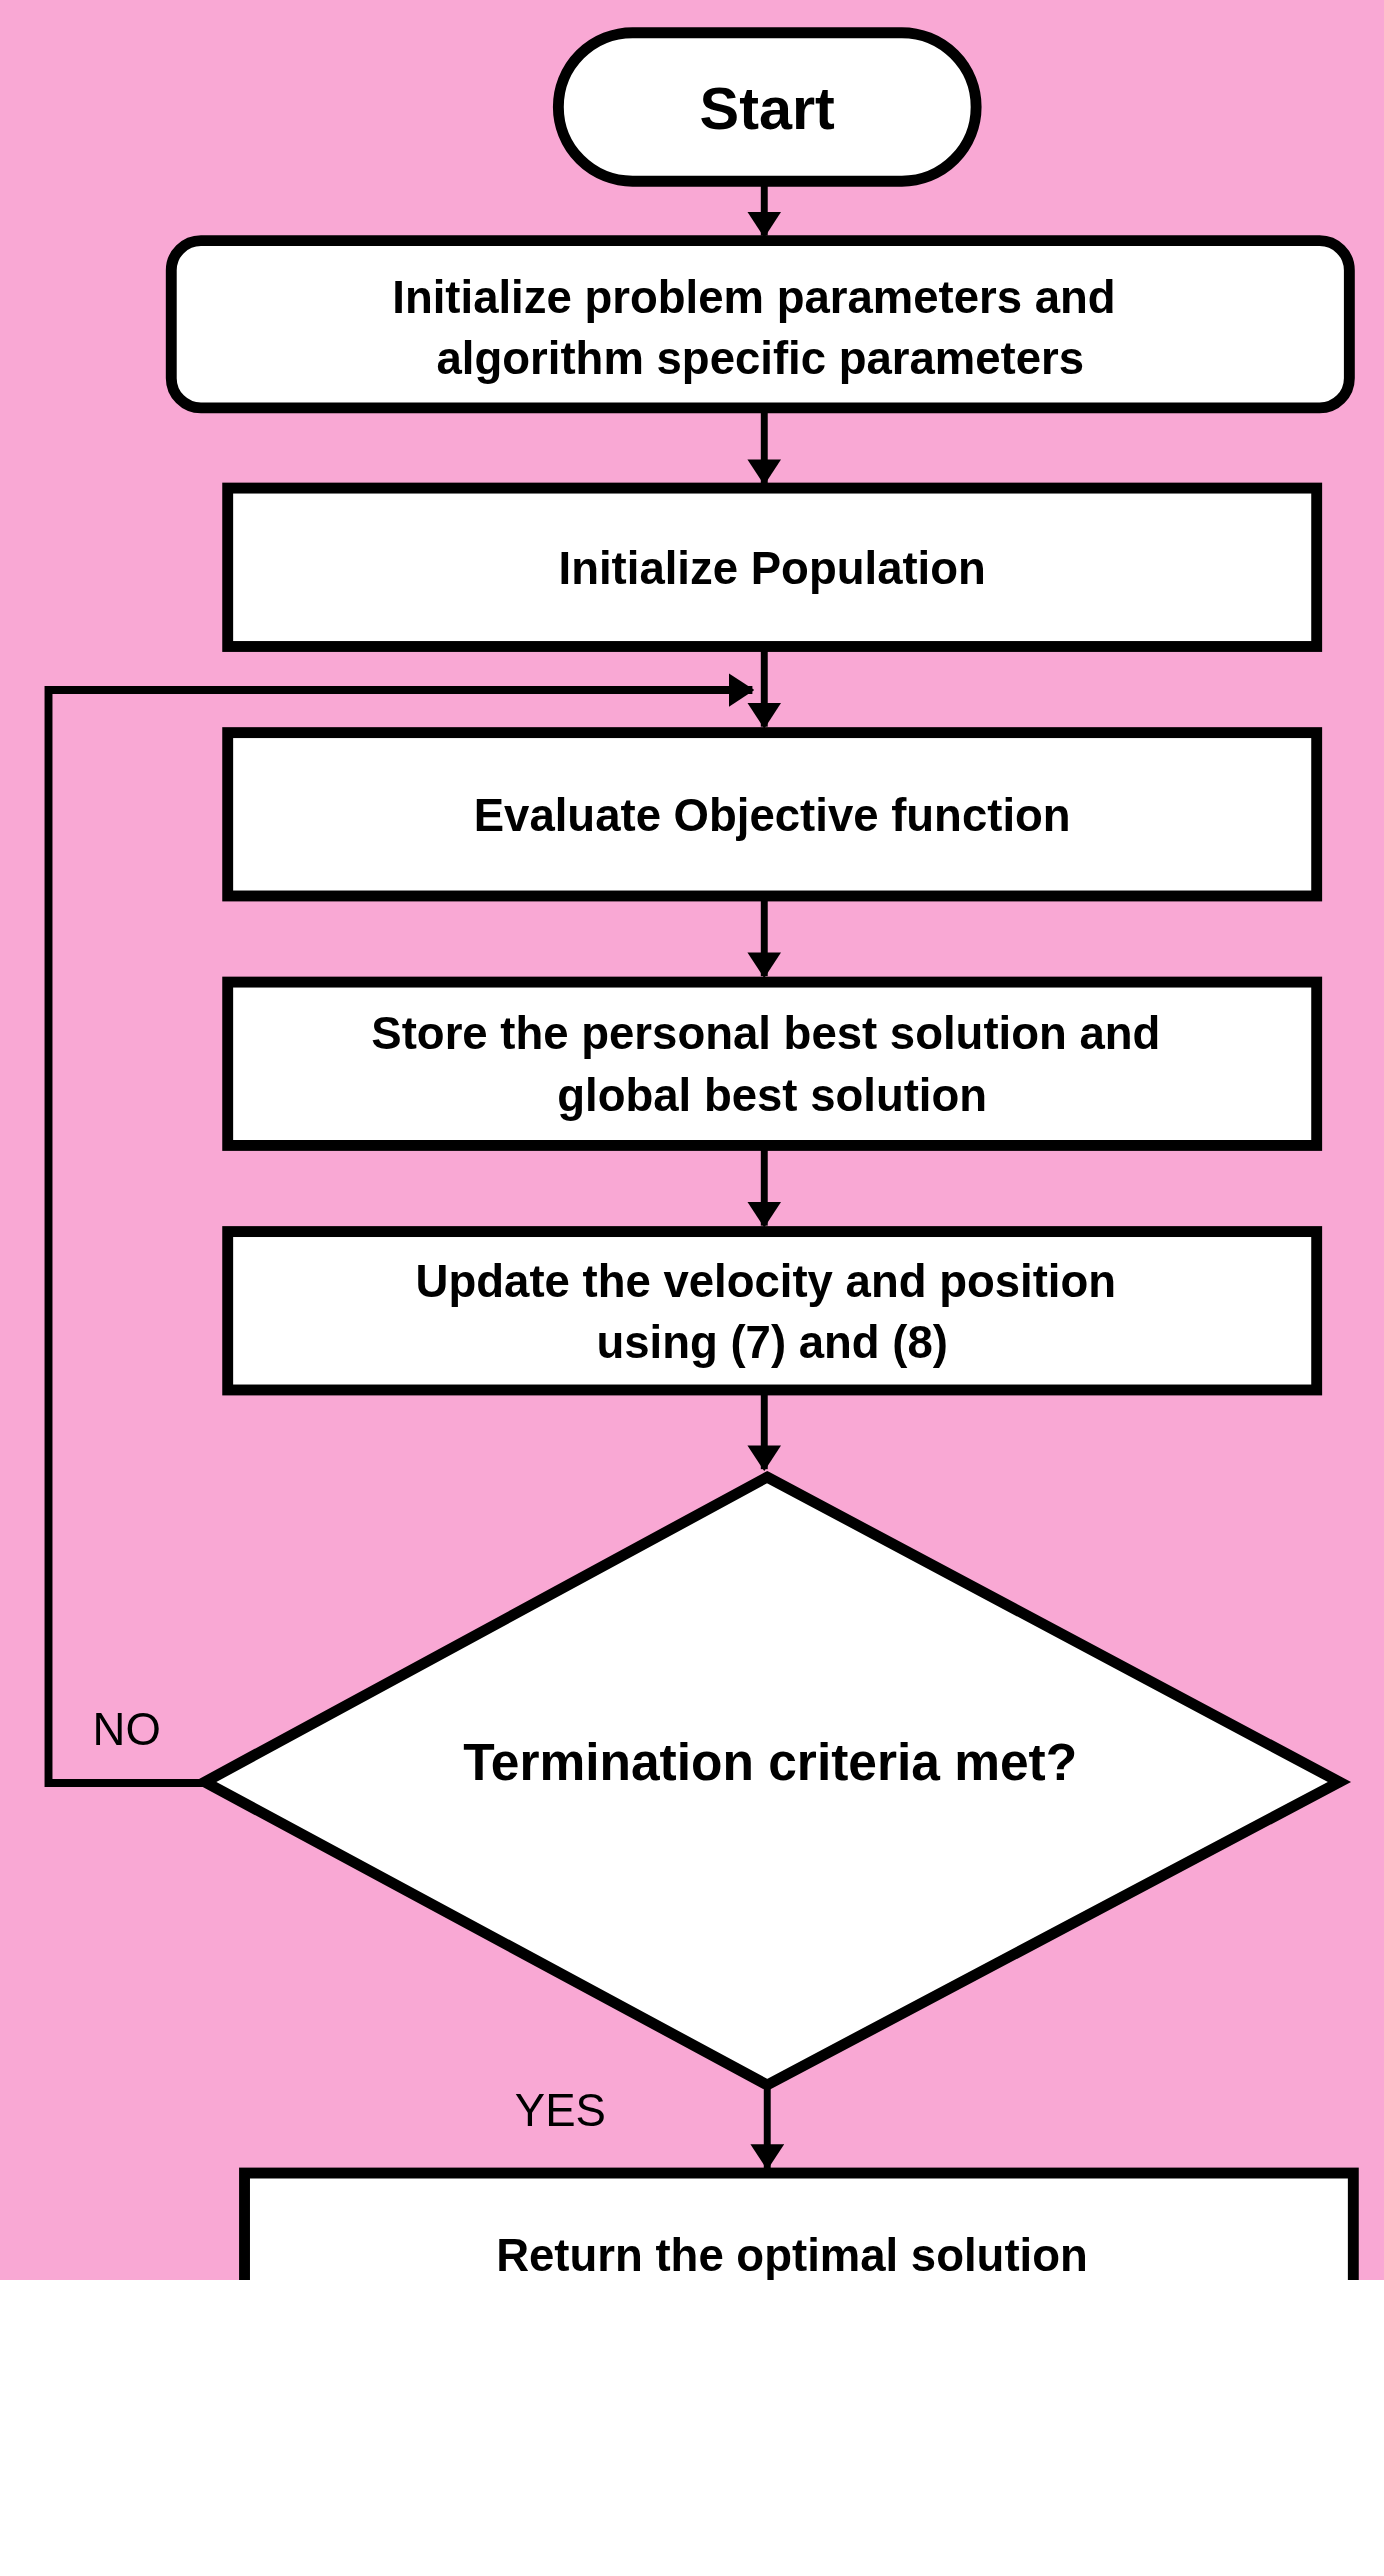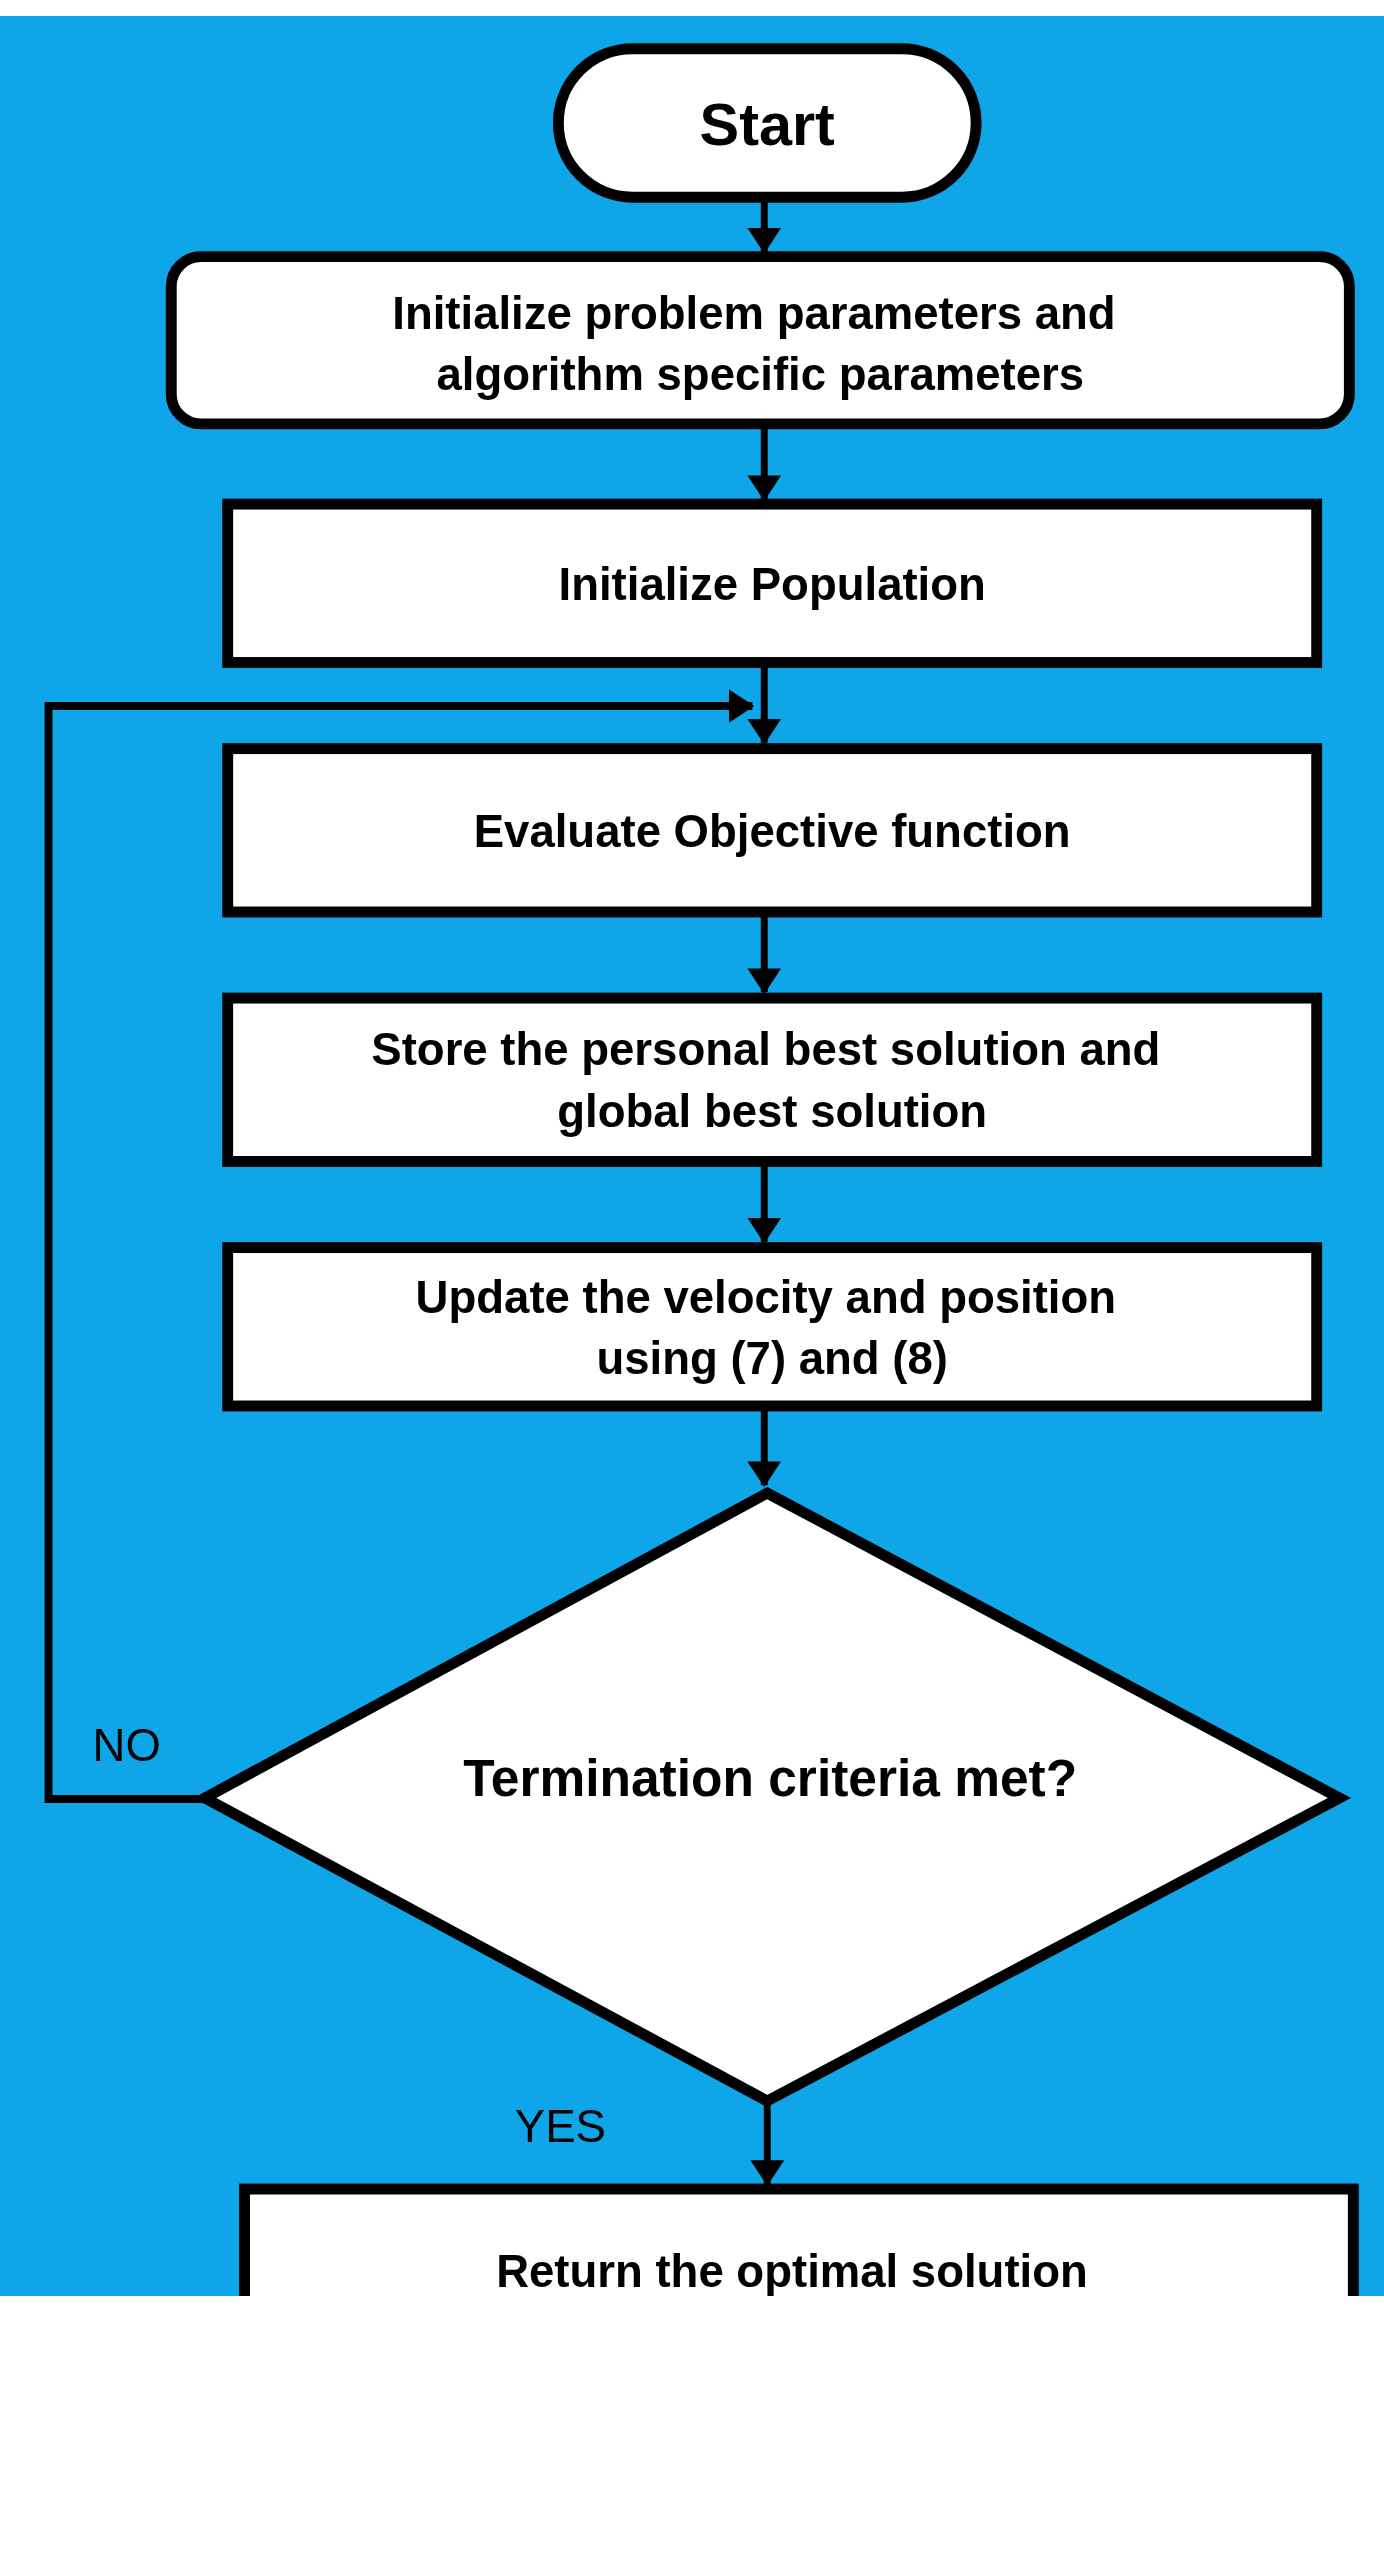--- a/index.html
+++ b/index.html
@@ -4,23 +4,22 @@
 <style>
   html, body {
     margin: 0;
     padding: 0;
     background: #ffffff;
   }
   .canvas {
     position: relative;
     width: 1384px;
     height: 2280px;
-    background: #0ea5e9;
+    background: #f9a8d4;
     overflow: hidden;
-    margin-top: 16px;
   }
   svg.flowchart {
     display: block;
     width: 1384px;
     height: 2576px;
   }
   svg.flowchart text {
     font-family: "Liberation Sans", "DejaVu Sans", sans-serif;
   }
   .node-label {

